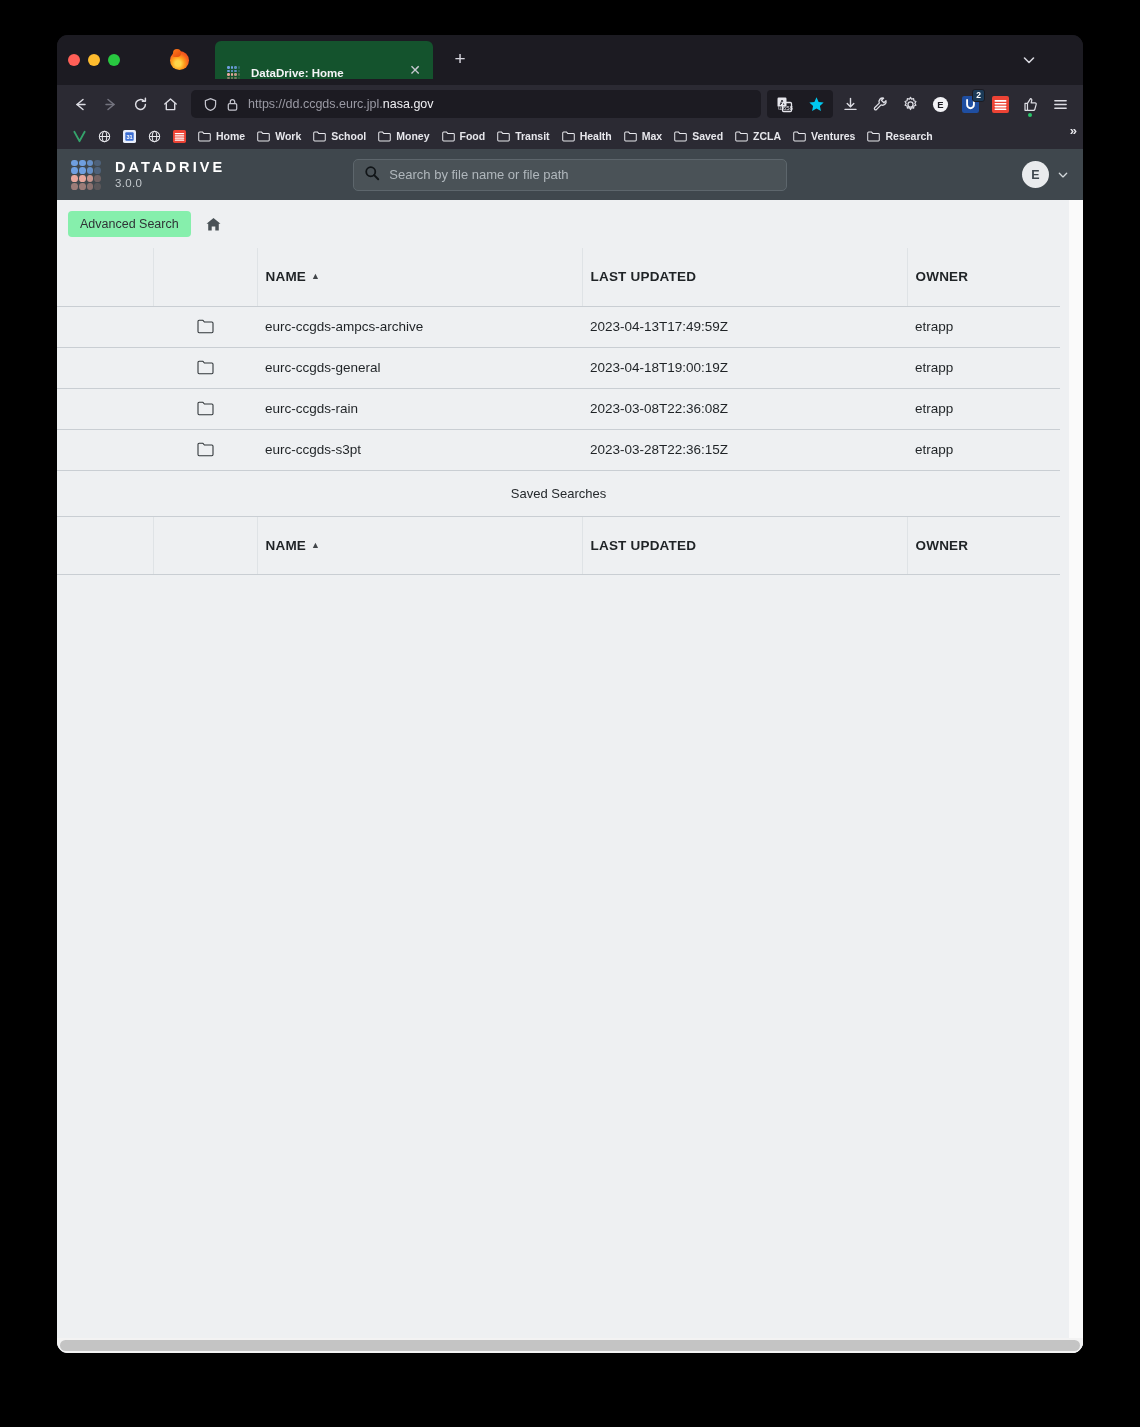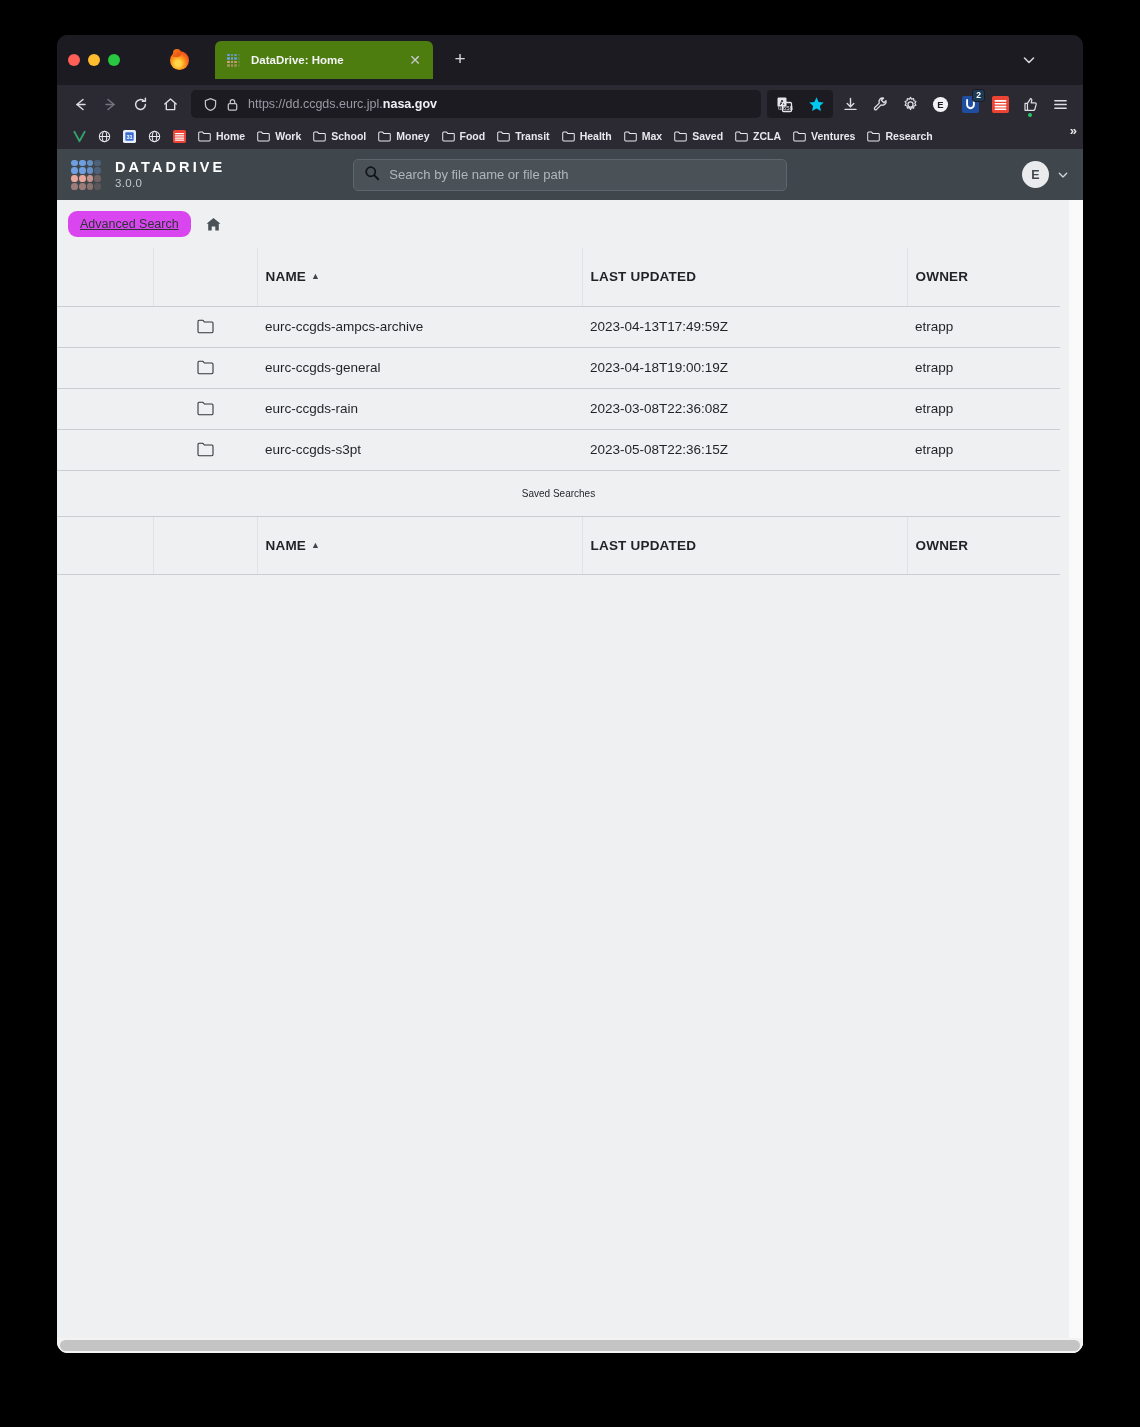--- a/index.html
+++ b/index.html
@@ -49,23 +49,23 @@
   }
   #ff-logo:after{
     content:""; position:absolute; left:3px; top:-2px; width:8px; height:8px;
     border-radius:50% 50% 50% 10%;
     background: linear-gradient(140deg,#ff7a18,#e24a11);
   }
 
   .tab {
     margin-left: 26px;
     width: 218px; height: 38px;
-    background: #4d7c0f;
+    background: #14532d;
     border-radius: 6px 6px 0 0;
-    display: flex; align-items: center;
+    display: flex; align-items: flex-end;
     padding: 0 9px 0 12px;
     position: relative;
   }
   .tab-favicon { width: 13px; height: 13px; flex: 0 0 13px; position: relative; }
   .tab-title {
     flex: 1;
     color: #f4f4f6;
     font-size: 11.5px;
     font-weight: bold;
     margin-left: 11px;
@@ -107,21 +107,21 @@
     flex: 1; height: 28px; margin: 0 6px;
     background: #1c1b22; border-radius: 5px;
     display:flex; align-items:center; padding: 0 8px;
     min-width: 0;
   }
   .ub-icon { width: 22px; height: 18px; display:flex; align-items:center; justify-content:center; color:#c4c4cd; flex:0 0 22px;}
   #urltext {
     flex: 1; font-size: 12.5px; color: #9a9aa4; margin-left: 5px;
     white-space: nowrap; overflow: hidden;
   }
-  #urltext b { color: #f0f0f4; font-weight: bold; }
+  #urltext b { color: #f0f0f4; font-weight: normal; }
   #url-right-group {
     display:flex; align-items:center; gap:2px;
     background:#1c1b22; border-radius:4px; padding:0 2px; margin-right:2px;
   }
   .extbtn { width: 30px; height: 28px; display:flex; align-items:center; justify-content:center; position:relative; }
   .badge {
     position:absolute; top:-1px; right:0px;
     background:#1b3a57; color:#fff; font-size:8.5px; font-weight:bold;
     border-radius:3px; padding:0 3px; line-height:11px; min-width:12px; text-align:center;
     border: 1px solid #1c1b22;
@@ -182,23 +182,23 @@
     background: #eef0f2;
     overflow: hidden;
   }
 
   #toolbar-row {
     height: 48px;
     display: flex; align-items: center;
     padding-left: 11px; gap: 12px;
   }
   #adv-search-btn {
-    background: #d946ef; color: #2f3336;
-    font-size: 12.5px; border-radius: 9px;
-    padding: 7px 12px; line-height: 1; text-decoration: underline;
+    background: #86efac; color: #2f3336;
+    font-size: 12.5px; border-radius: 4px;
+    padding: 7px 12px; line-height: 1;
   }
   #home-btn { width: 22px; height: 22px; display:flex; align-items:center; justify-content:center; color:#4a5257; }
 
   
   table.dd-table { width: 1003px; border-collapse: collapse; table-layout: fixed; background: #eef0f2; }
   table.dd-table col.c-check { width: 96px; }
   table.dd-table col.c-icon  { width: 104px; }
   table.dd-table col.c-name  { width: 325px; }
   table.dd-table col.c-upd   { width: 325px; }
   table.dd-table col.c-owner { width: 153px; }
@@ -227,21 +227,21 @@
     padding: 0 0 0 8px;
     vertical-align: middle;
     margin-left: 16px;
   }
   td.icon-cell { padding: 0; }
   .folder-wrap { display: flex; align-items: center; justify-content: center; height: 100%; }
 
   #saved-searches-title {
     height: 46px;
     display: flex; align-items: center; justify-content: center;
-    font-size: 10px; color: #25292c;
+    font-size: 13px; color: #25292c;
     border-bottom: 1px solid #c9ced3;
     width: 1003px;
   }
 
   
   #right-strip {
     position: absolute; top: 0; right: 0; width: 14px; height: 100%;
     background: #fafafa;
   }
   
@@ -673,21 +673,21 @@
           <tr>
             <td></td>
             <td class="icon-cell">
               <span class="folder-wrap">
                 <svg width="17" height="15" viewBox="0 0 18 16" fill="none">
                   <path d="M1 2.6 a1.2 1.2 0 0 1 1.2 -1.2 h4.1 l1.5 1.8 h8 a1.2 1.2 0 0 1 1.2 1.2 v9 a1.2 1.2 0 0 1 -1.2 1.2 H2.2 A1.2 1.2 0 0 1 1 13.4 Z" stroke="#2f3438" stroke-width="1.15" stroke-linejoin="round"></path>
                 </svg>
               </span>
             </td>
             <td>eurc-ccgds-s3pt</td>
-            <td>2023-05-08T22:36:15Z</td>
+            <td>2023-03-28T22:36:15Z</td>
             <td>etrapp</td>
           </tr>
         </tbody>
     </table>
 
     <div id="saved-searches-title">Saved Searches</div>
 
     <table class="dd-table">
       <colgroup>
           <col class="c-check">

